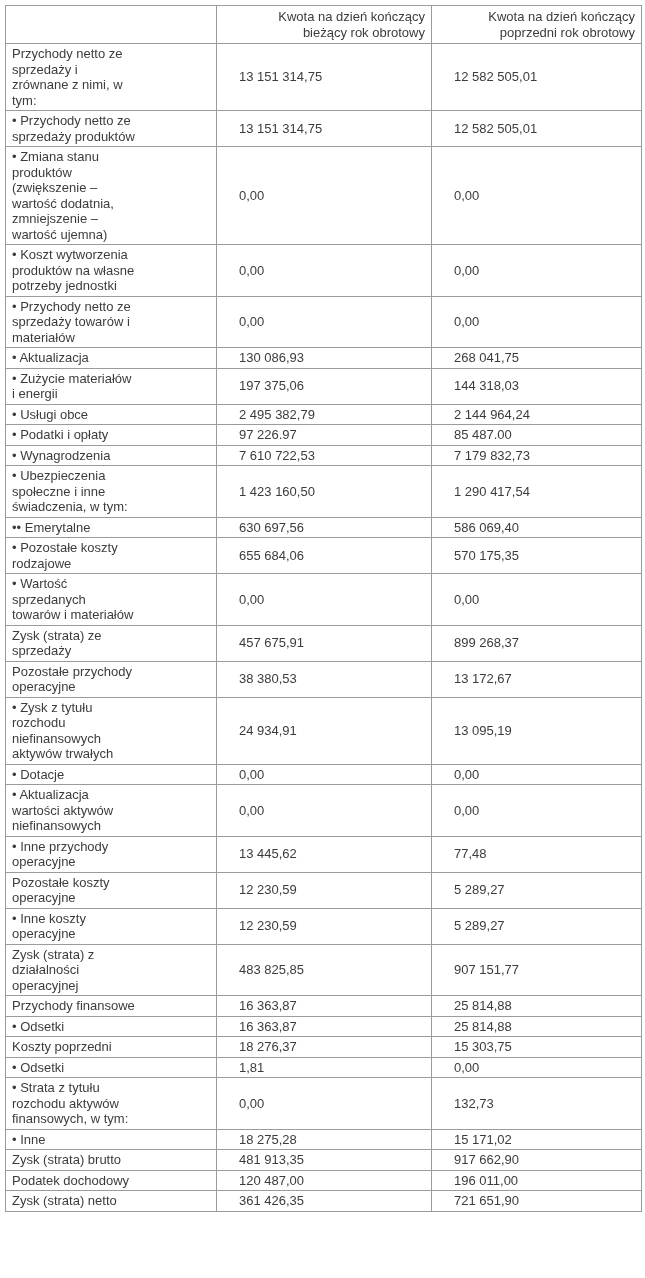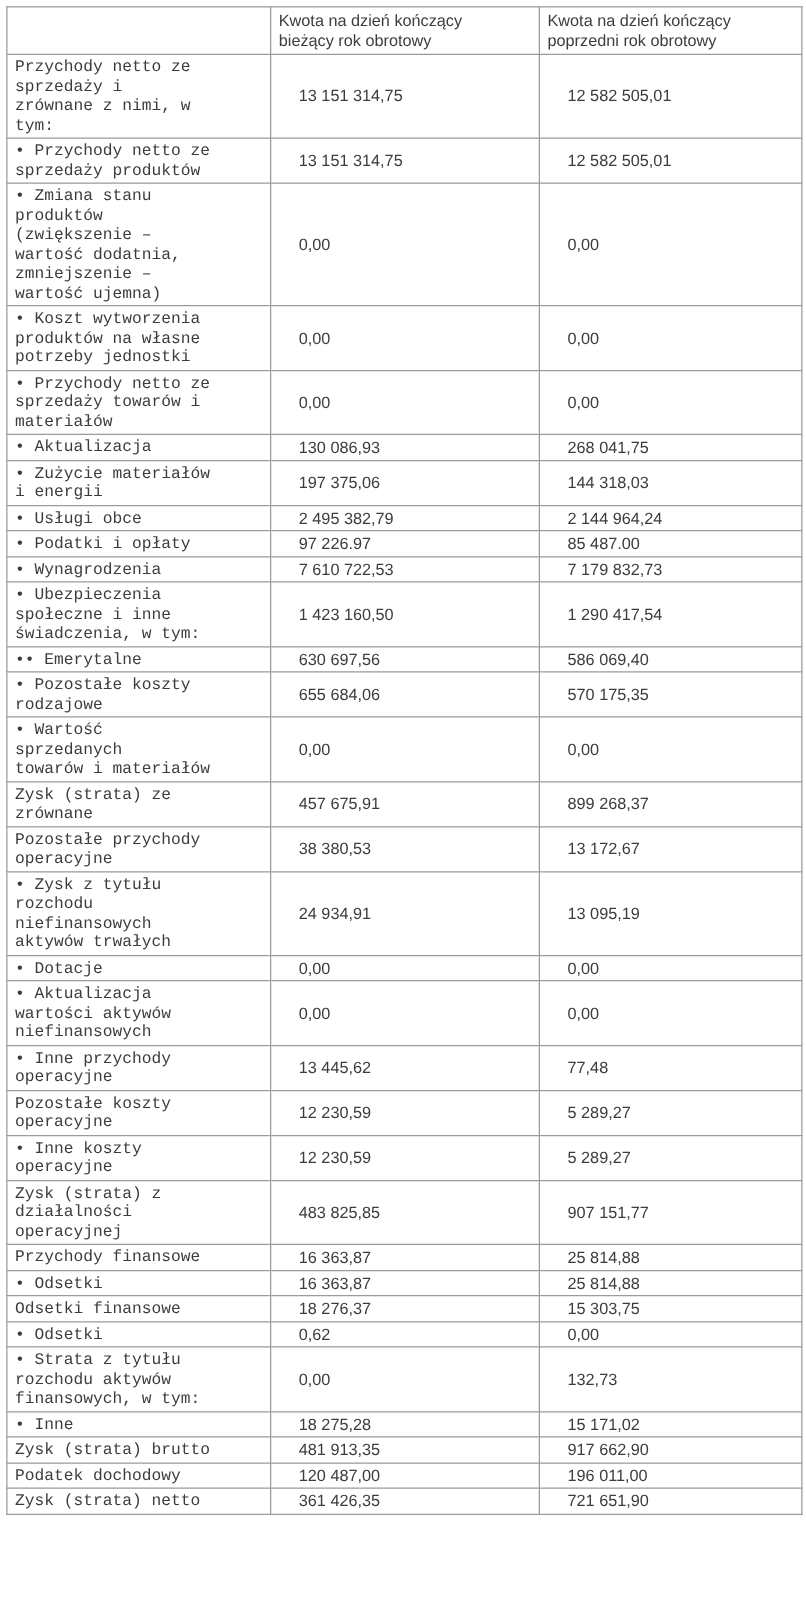--- a/index.html
+++ b/index.html
@@ -27,30 +27,29 @@
   table.fin-table th,
   table.fin-table td {
     border: 1px solid #9b9b9b;
     font-size: 13px;
     line-height: 15.5px;
     vertical-align: middle;
     overflow: hidden;
   }
   table.fin-table th {
     font-weight: normal;
-    text-align: left;
+    text-align: right;
     white-space: pre-line;
     padding: 3px 6px;
     color: #3c3c3c;
   }
   td.cell-label {
     padding: 2px 4px 2px 6px;
     white-space: pre-line;
     text-align: left;
-    font-family: Liberation Mono, monospace;
   }
   td.cell-value {
     padding: 2px 4px 2px 22px;
     white-space: nowrap;
     text-align: left;
   }
 </style>
 </head>
 <body>
 
@@ -156,21 +155,21 @@
         </tr>
         <tr>
           <td class="cell-label">• Wartość
 sprzedanych
 towarów i materiałów</td>
           <td class="cell-value">0,00</td>
           <td class="cell-value">0,00</td>
         </tr>
         <tr>
           <td class="cell-label">Zysk (strata) ze
-zrównane</td>
+sprzedaży</td>
           <td class="cell-value">457 675,91</td>
           <td class="cell-value">899 268,37</td>
         </tr>
         <tr>
           <td class="cell-label">Pozostałe przychody
 operacyjne</td>
           <td class="cell-value">38 380,53</td>
           <td class="cell-value">13 172,67</td>
         </tr>
         <tr>
@@ -222,27 +221,27 @@
           <td class="cell-label">Przychody finansowe</td>
           <td class="cell-value">16 363,87</td>
           <td class="cell-value">25 814,88</td>
         </tr>
         <tr>
           <td class="cell-label">• Odsetki</td>
           <td class="cell-value">16 363,87</td>
           <td class="cell-value">25 814,88</td>
         </tr>
         <tr>
-          <td class="cell-label">Odsetki finansowe</td>
+          <td class="cell-label">Koszty poprzedni</td>
           <td class="cell-value">18 276,37</td>
           <td class="cell-value">15 303,75</td>
         </tr>
         <tr>
           <td class="cell-label">• Odsetki</td>
-          <td class="cell-value">0,62</td>
+          <td class="cell-value">1,81</td>
           <td class="cell-value">0,00</td>
         </tr>
         <tr>
           <td class="cell-label">• Strata z tytułu
 rozchodu aktywów
 finansowych, w tym:</td>
           <td class="cell-value">0,00</td>
           <td class="cell-value">132,73</td>
         </tr>
         <tr>

